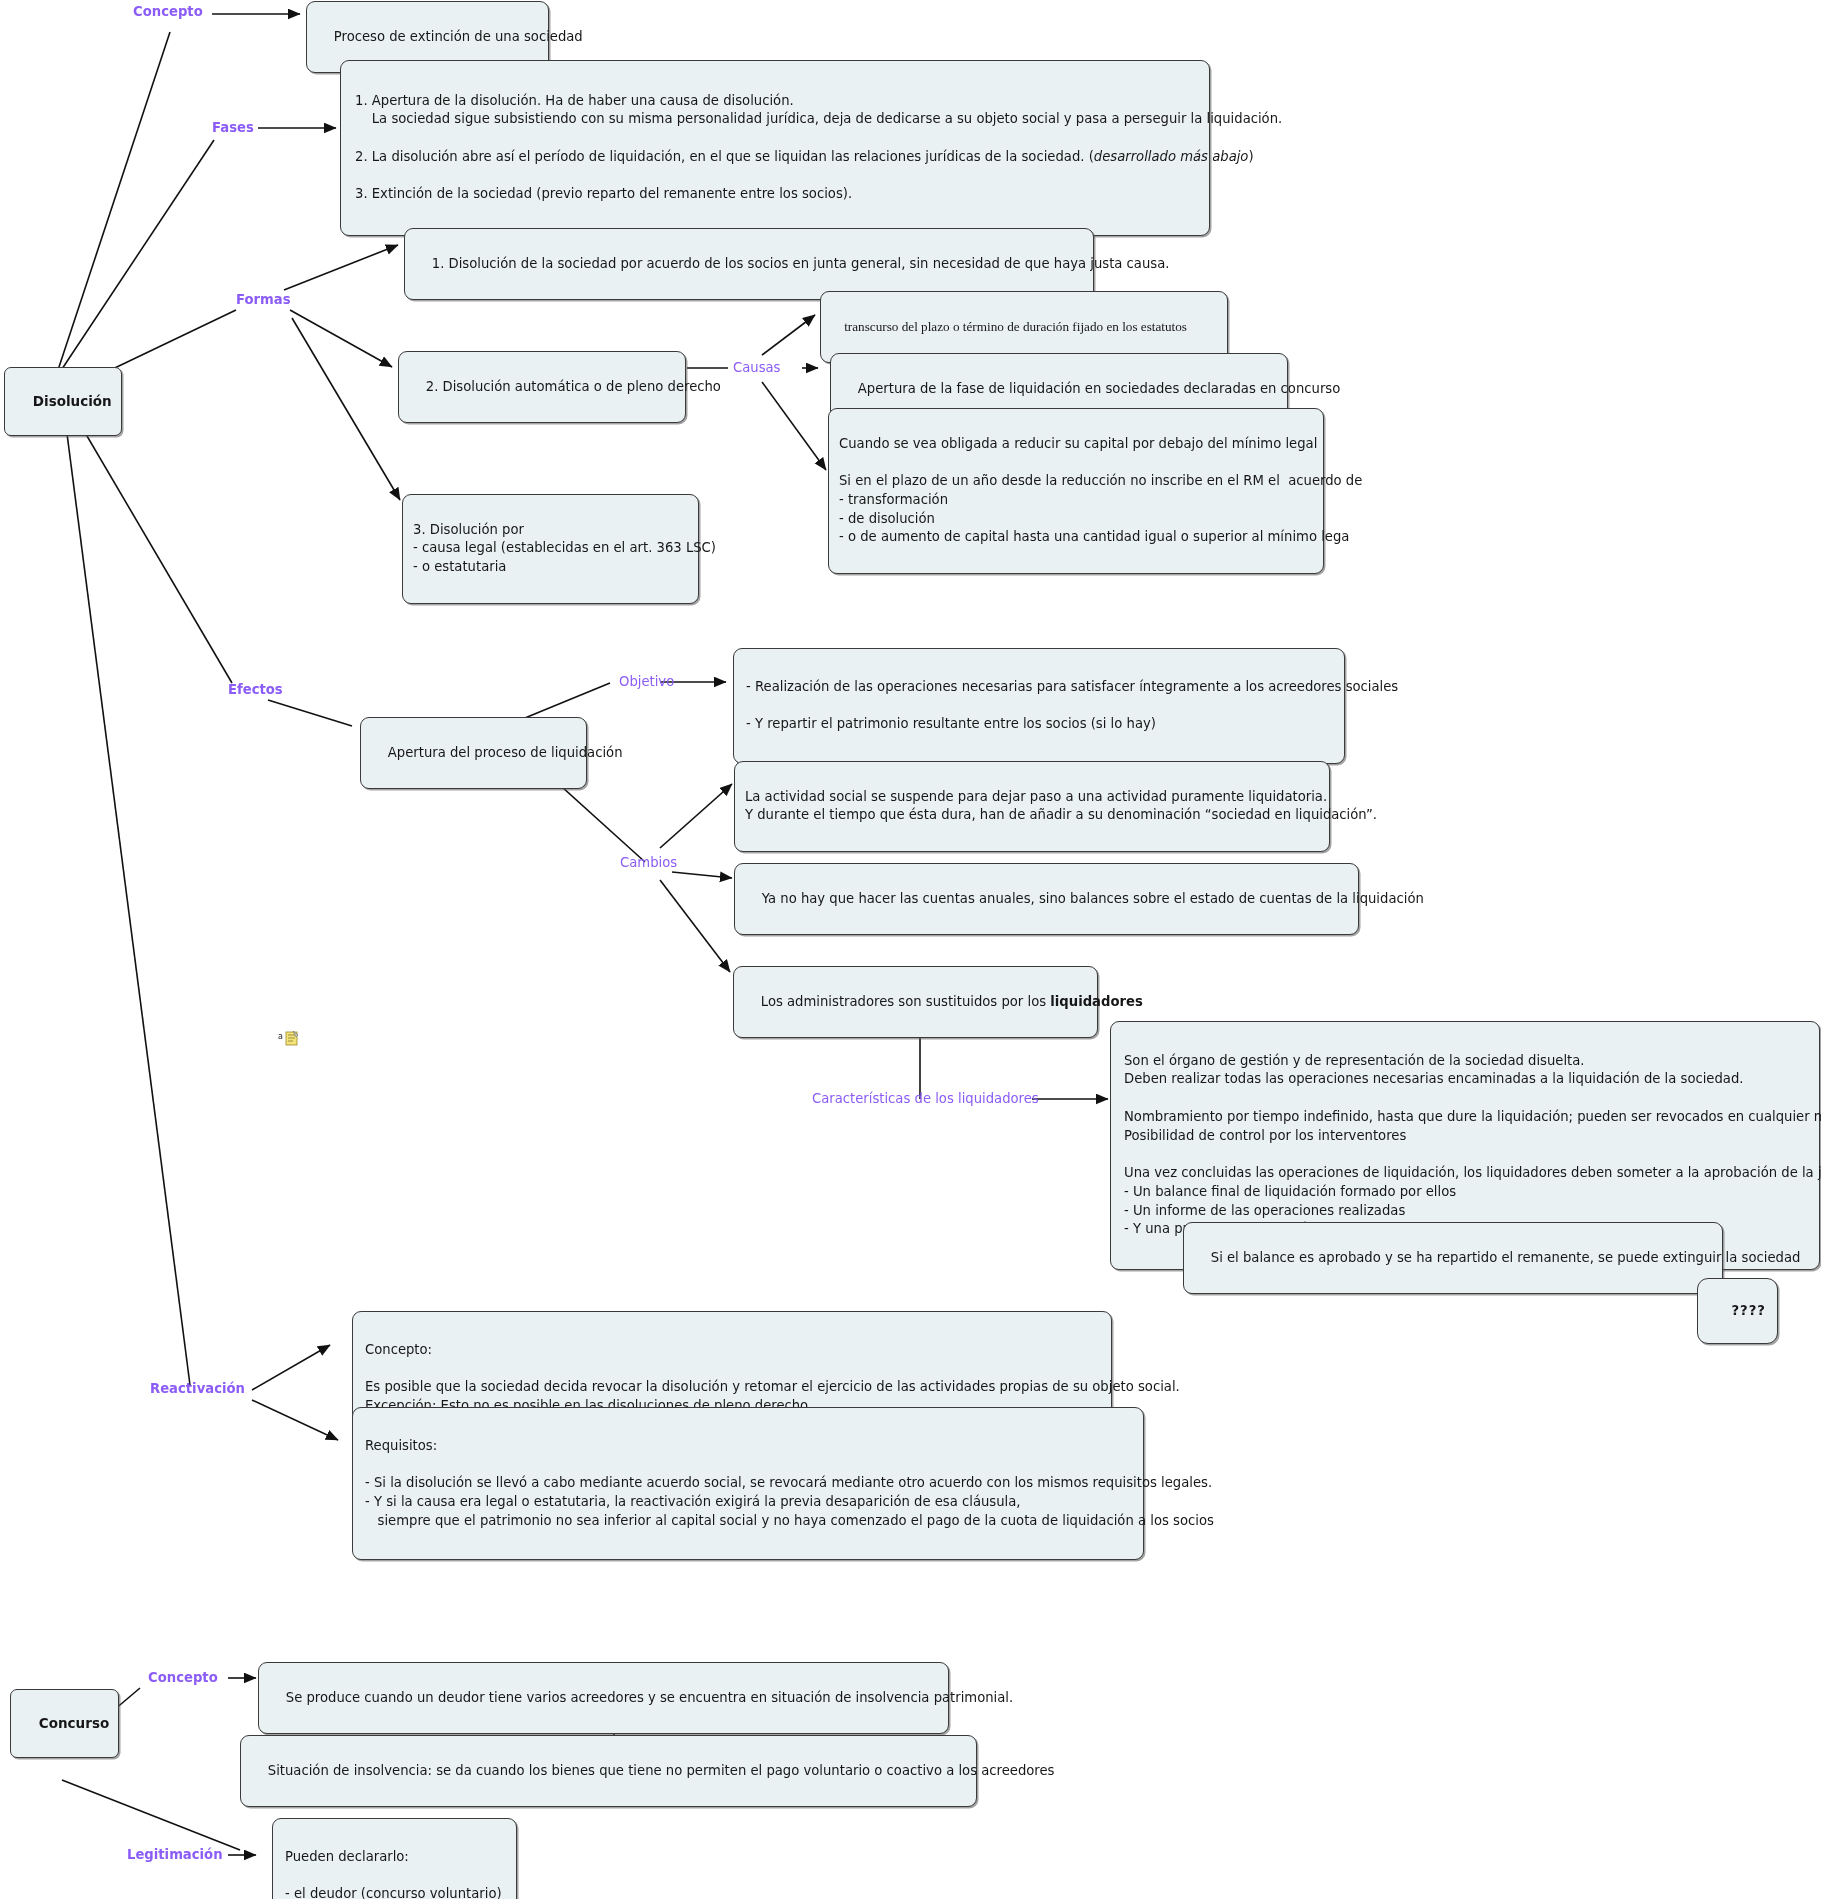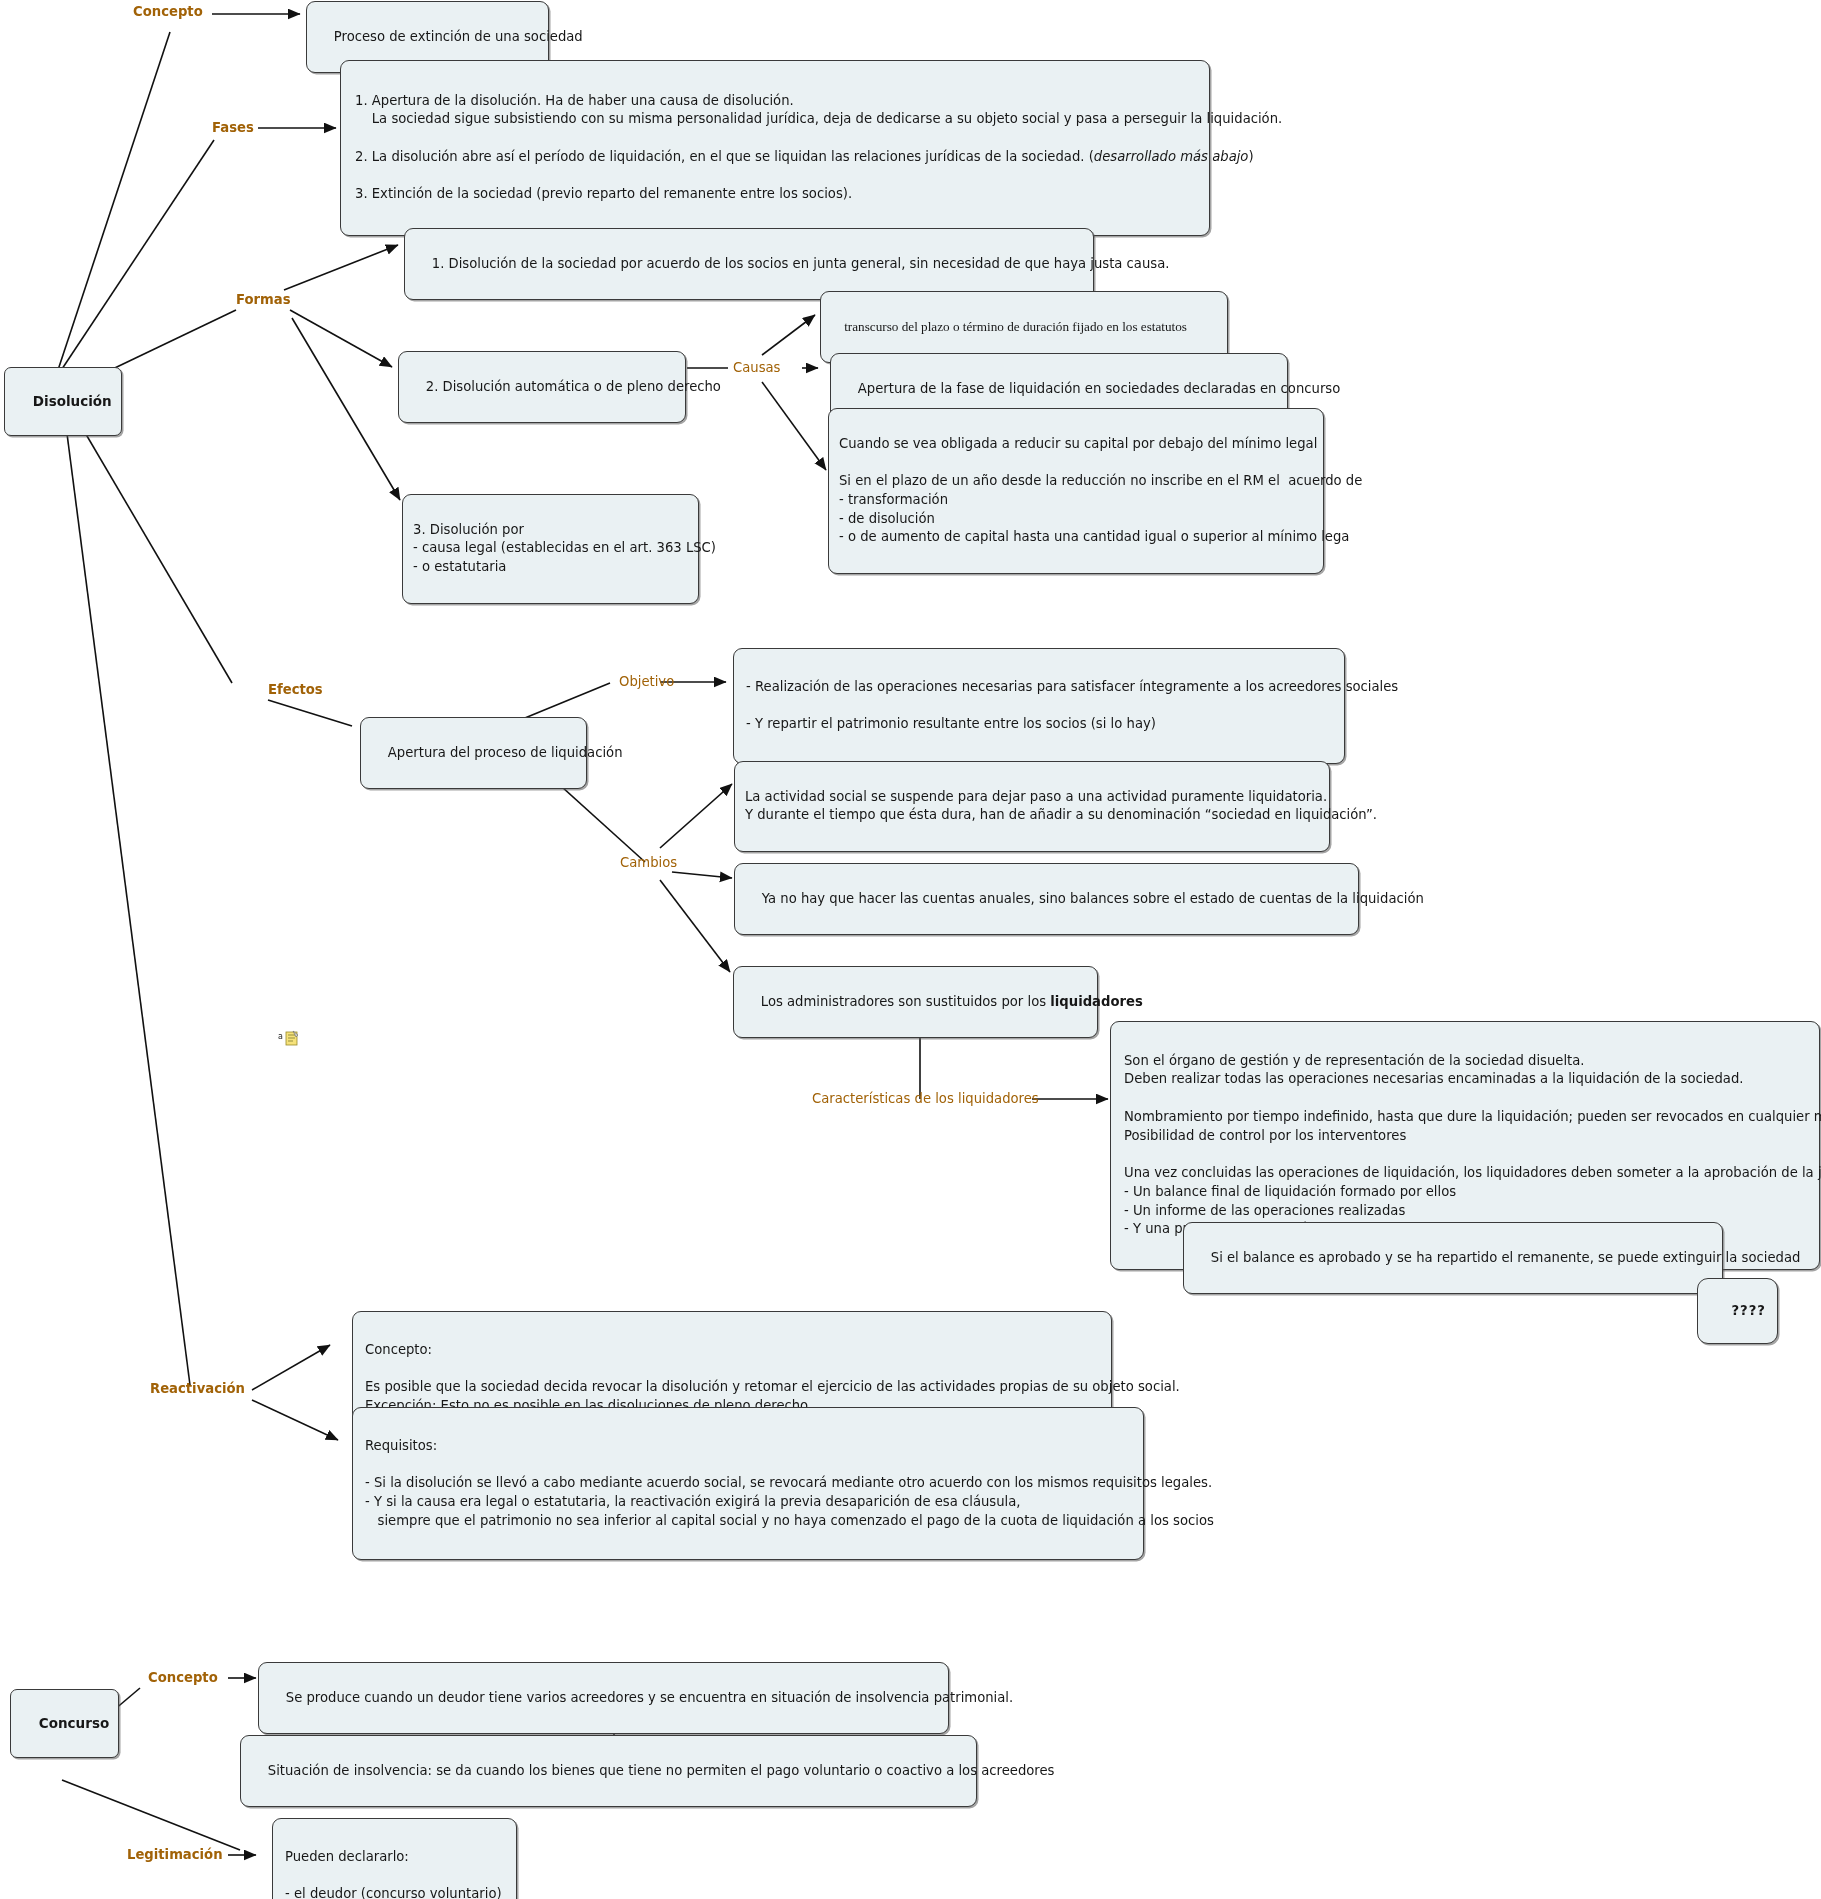--- a/index.html
+++ b/index.html
@@ -49,21 +49,21 @@
   }
   .node.qq {
     font-weight: bold;
     border-radius: 11px;
     padding: 4px 11px;
     letter-spacing: 1px;
   }
   .label {
     position: absolute;
     font-size: 13.2px;
-    color: #a16207;
+    color: #8b5cf6;
     white-space: nowrap;
   }
   .label.bold { font-weight: bold; }
   .stamp {
     position: absolute;
     width: 26px; height: 20px;
     font-size: 9px;
     line-height: 1;
   }
   .ital { font-style: italic; }
@@ -129,21 +129,21 @@
   <div class="node root" style="left:4px; top:367px;">
     <span>Disolución</span>
   </div>
   <div class="node root" style="left:10px; top:1689px;">
     <span>Concurso</span>
   </div>
 
   <div class="label bold" style="left:133px; top:4px;">Concepto</div>
   <div class="label bold" style="left:212px; top:120px;">Fases</div>
   <div class="label bold" style="left:236px; top:292px;">Formas</div>
-  <div class="label bold" style="left:228px; top:682px;margin-left:40px;">Efectos</div>
+  <div class="label bold" style="left:228px; top:682px;">Efectos</div>
   <div class="label bold" style="left:150px; top:1381px;">Reactivación</div>
   <div class="label" style="left:733px; top:360px;">Causas</div>
   <div class="label" style="left:619px; top:674px;">Objetivo</div>
   <div class="label" style="left:620px; top:855px;">Cambios</div>
   <div class="label" style="left:812px; top:1091px;">Características de los liquidadores</div>
   <div class="label bold" style="left:148px; top:1670px;">Concepto</div>
   <div class="label bold" style="left:127px; top:1847px;">Legitimación</div>
 
   <div class="node" style="left:306px; top:1px; width:243px;">
     <span>Proceso de extinción de una sociedad</span>

